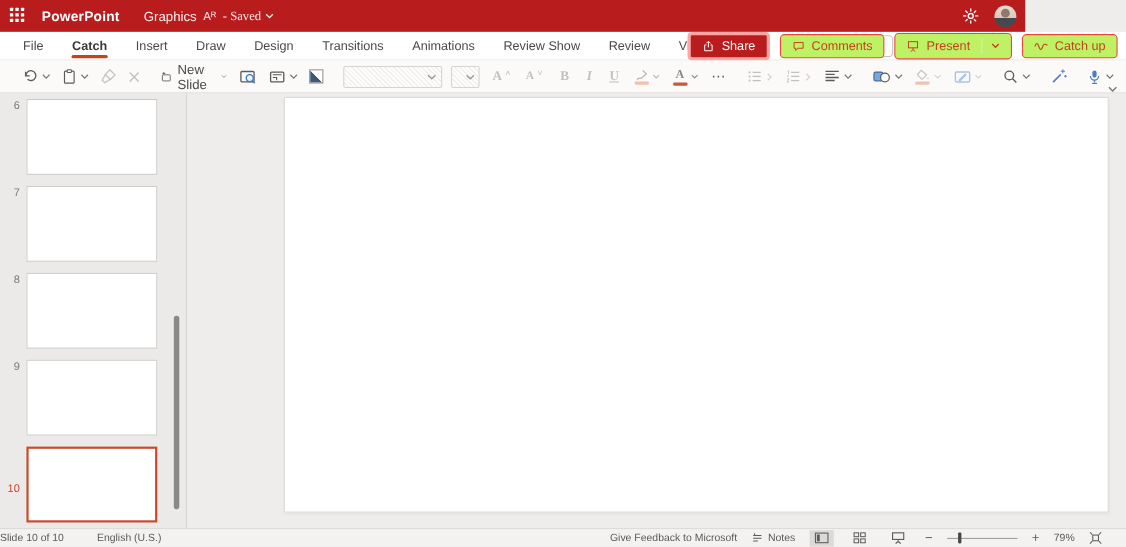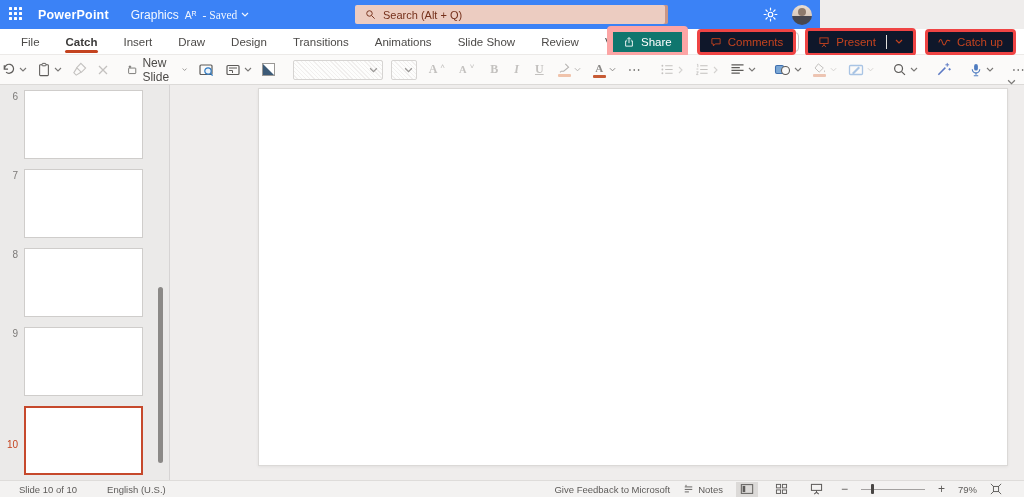--- a/index.html
+++ b/index.html
@@ -1,22 +1,22 @@
 <!DOCTYPE html>
 <html><head>
 <meta charset="utf-8">
 <style>
   * { margin:0; padding:0; box-sizing:border-box; }
   html,body { width:1024px; height:497px; overflow:hidden;
     font-family:"Liberation Sans", sans-serif; background:#efedec; }
   .app { position:relative; width:1024px; height:497px; }
 
   
-  .topbar { position:absolute; left:0; top:0; width:820px; height:29px;
-    background:#3b82f6; display:flex; align-items:center; color:#fff; }
+  .topbar { position:absolute; left:0; top:0; width:932px; height:29px;
+    background:#b91c1c; display:flex; align-items:center; color:#fff; }
   .waffle { width:16px; height:16px; margin-left:9px; display:grid;
     grid-template-columns:repeat(3,4px); grid-template-rows:repeat(3,4px); gap:1px; cursor:pointer; }
   .waffle span { width:3px; height:3px; background:#fff; border-radius:0.5px; }
   .app-name { font-size:12.5px; font-weight:bold; margin-left:13px; letter-spacing:0.2px; }
   .doc-name { font-size:12px; margin-left:22px; opacity:0.95; }
   .doc-badge { font-size:10.5px; margin-left:6px; opacity:0.9; }
   .saved { font-size:11.5px; margin-left:6px; opacity:0.92; display:flex; align-items:center; gap:4px; cursor:pointer;font-family:Liberation Serif, serif; }
   .searchbox { position:absolute; left:355px; top:5px; width:313px; height:19px;
     background:#ecccc1; border-radius:2px; display:flex; align-items:center;
     padding-left:10px; gap:7px; cursor:text; box-shadow:inset -3px 0 0 rgba(140,50,25,0.35); }
@@ -35,27 +35,27 @@
   .tab { font-size:11.5px; color:#4c4a48; padding:6px 13px 5px; cursor:pointer; position:relative; white-space:nowrap; }
   .tab.sel { font-weight:bold; color:#3b3a39; }
   .tab.sel::after { content:""; position:absolute; left:12px; right:12px; bottom:0px;
     height:3px; background:#c4431f; border-radius:2px; }
   .editing-btn { margin-left:22px; display:flex; align-items:center; gap:5px;
     border:1px solid #c8c6c4; border-radius:4px; padding:3px 9px; cursor:pointer; background:#fff; }
   .editing-btn .lbl { font-size:11.5px; color:#9c3a20; }
   .menubar-right { position:absolute; right:8px; display:flex; align-items:center; gap:9px; }
   .btn { display:flex; align-items:center; gap:6px; border-radius:4px; padding:4px 10px;
     font-size:11.5px; cursor:pointer; white-space:nowrap; }
-  .btn.filled { background:#0f766e; color:#fff; border:6px solid #fca5a5; }
-  .btn.outline { background:#0f172a; color:#c4431f; border:3px solid #ef4444;text-align:center; }
+  .btn.filled { background:#b91c1c; color:#fff; border:3px solid #fca5a5; }
+  .btn.outline { background:#bef264; color:#c4431f; border:1px solid #ef4444;text-align:center; }
   .btn .divider { width:1px; height:14px; background:#e1dfdd; margin:0 2px 0 4px; }
 
   
   .ribbon { position:absolute; left:0; top:55px; width:1024px; height:30px; background:#fbfaf9;
-    border-bottom:1px solid #dcdad8; display:flex; align-items:center; padding-left:1px; }
+    border-bottom:1px solid #dcdad8; display:flex; align-items:center; padding-left:20px; }
   .rgroup { display:flex; align-items:center; gap:10px; }
   .ritem { display:flex; align-items:center; gap:3px; cursor:pointer; color:#5d5b59; }
   .ritem.disabled { color:#c3c1bf; cursor:default; }
   .rdiv { width:1px; height:20px; background:#d8d6d4; margin:0 9px; }
   .rlabel { font-size:12px; color:#4c4a48; margin:0 2px; }
   .chv { color:#7a7876; }
   .ritem.disabled .chv { color:#cfcdcb; }
   .glyph { font-size:12px; font-weight:bold; font-family:"Liberation Serif", serif; }
   .glyph.i { font-style:italic; font-weight:bold; }
   .glyph.u { text-decoration:underline; }
@@ -84,21 +84,21 @@
   .panel-scrollbar { position:absolute; left:158px; top:202px; width:5px; height:176px;
     background:#8b8987; border-radius:3px; cursor:grab; }
 
   .canvas { position:absolute; left:171px; top:85px; width:853px; height:395px; background:#efedec; }
   .slide-surface { position:absolute; left:87px; top:3px; width:750px; height:378px;
     background:#fff; border:1px solid #dbd9d7; box-shadow:0 1px 3px rgba(0,0,0,0.06); cursor:default; }
 
   
   .statusbar { position:absolute; left:0; bottom:0; width:1024px; height:17px; background:#f3f2f1;
     border-top:1px solid #dedcda; display:flex; align-items:center; font-size:9.5px; color:#5d5b59; }
-  .sb-left { display:flex; align-items:center; gap:30px; padding-left:19px; }
+  .sb-left { display:flex; align-items:center; gap:30px; }
   .sb-right { position:absolute; right:22px; display:flex; align-items:center; gap:13px; height:18px; }
   .sb-item { cursor:pointer; display:flex; align-items:center; gap:4px; white-space:nowrap; }
   .viewbtn { width:22px; height:15px; display:flex; align-items:center; justify-content:center; cursor:pointer; }
   .viewbtn.sel { background:#dcdad8; }
   .zoom-track { position:relative; width:64px; height:15px; cursor:pointer; }
   .zoom-track::before { content:""; position:absolute; left:0; right:0; top:7px; height:1.5px; background:#a3a1a0; }
   .zoom-handle { position:absolute; left:10px; top:2.5px; width:3.5px; height:10px; background:#484644; border-radius:1px; cursor:grab; }
 </style>
 </head>
 <body>
@@ -119,27 +119,20 @@
     </div>
     <div class="app-name">PowerPoint</div>
     <div class="doc-name">Graphics</div>
     <div class="doc-badge">Aᴿ</div>
     <div class="saved">
       <span>- Saved</span>
       <svg width="8" height="5" viewBox="0 0 8 5">
           <path d="M1 1l3 3 3-3" fill="none" stroke="#fff" stroke-width="1.2"></path>
         </svg>
     </div>
-    <div class="searchbox">
-      <svg width="11" height="11" viewBox="0 0 16 16">
-        <circle cx="6.5" cy="6.5" r="4" fill="none" stroke="#75301b" stroke-width="1.4"></circle>
-        <path d="M9.7 9.7L14 14" stroke="#75301b" stroke-width="1.4"></path>
-      </svg>
-      <span class="ph">Search (Alt + Q)</span>
-    </div>
     <div class="topbar-right">
       <div class="gear-btn">
         <svg width="15" height="15" viewBox="0 0 16 16">
           <circle cx="8" cy="8" r="2.4" fill="none" stroke="#fff" stroke-width="1.3"></circle>
           <g stroke="#fff" stroke-width="1.3" stroke-linecap="round">
             <path d="M8 1.2v2M8 12.8v2M1.2 8h2M12.8 8h2M3.2 3.2l1.4 1.4M11.4 11.4l1.4 1.4M3.2 12.8l1.4-1.4M11.4 4.6l1.4-1.4"></path>
           </g>
         </svg>
       </div>
       <div class="avatar"></div>
@@ -148,21 +141,21 @@
 
   <div class="menubar">
     <div class="tabs">
       <div class="tab">File</div>
       <div class="tab sel">Catch</div>
       <div class="tab">Insert</div>
       <div class="tab">Draw</div>
       <div class="tab">Design</div>
       <div class="tab">Transitions</div>
       <div class="tab">Animations</div>
-      <div class="tab">Slide Show</div>
+      <div class="tab">Review Show</div>
       <div class="tab">Review</div>
       <div class="tab">View</div>
       <div class="tab">Help</div>
     </div>
     <div class="editing-btn">
       <svg width="12" height="12" viewBox="0 0 16 16">
         <path d="M2.5 13.5l1-3.5 7-7 2.5 2.5-7 7z" fill="none" stroke="#c4431f" stroke-width="1.2"></path>
       </svg>
       <span class="lbl">Editing</span>
       <svg class="chv" width="8" height="5" viewBox="0 0 8 5">

